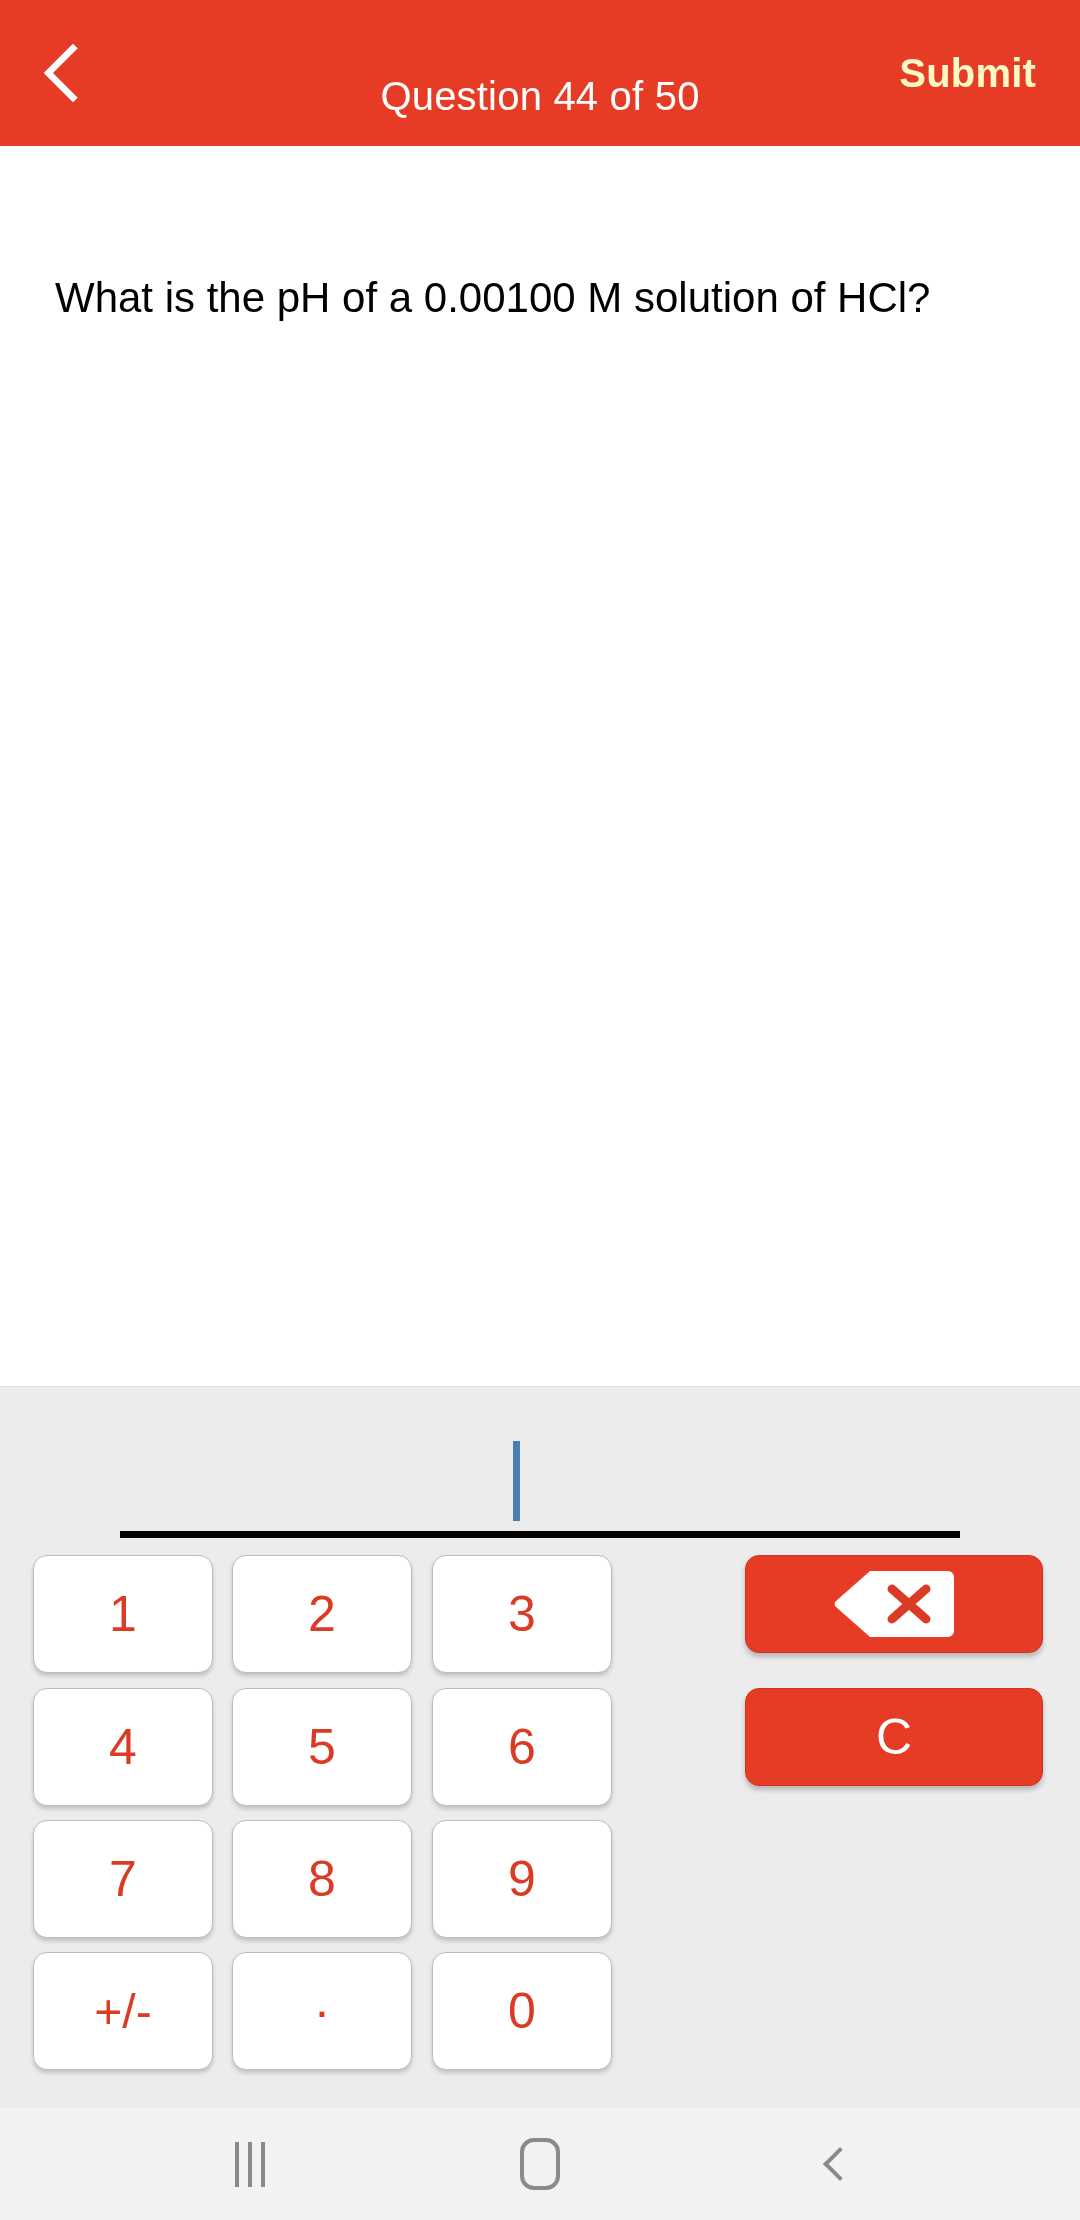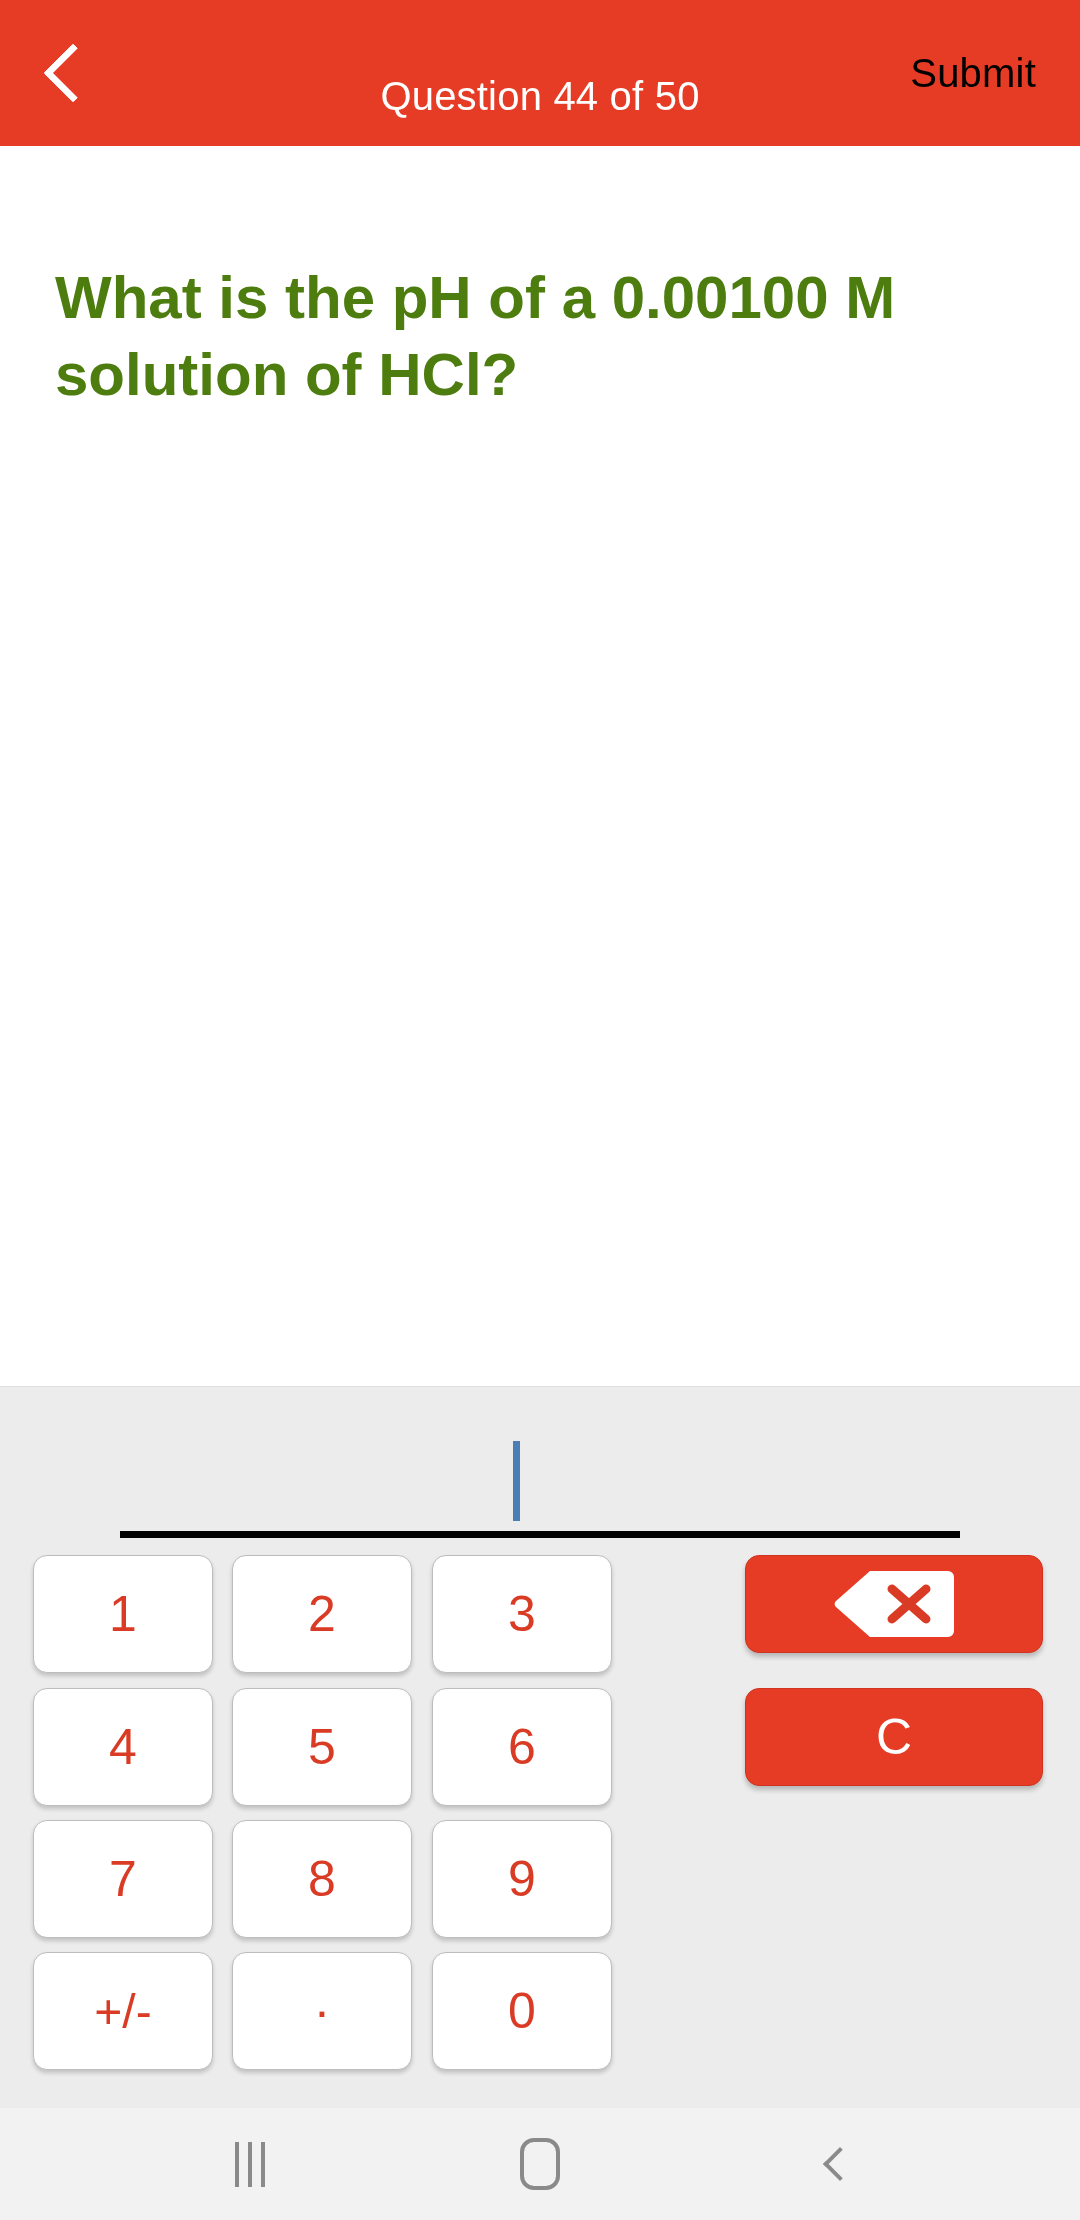--- a/index.html
+++ b/index.html
@@ -34,38 +34,38 @@
     position:absolute; left:0; top:0;
     width:1080px; height:146px;
     display:flex; align-items:center; justify-content:center;
     color:#ffffff; font-size:40px; font-weight:400;
     letter-spacing:0.2px;
     margin-top:23px;
   }
   .submit-btn {
     position:absolute; right:44px; top:0;
     height:146px; display:flex; align-items:center;
-    color:#000000; font-size:40px; font-weight:400;
+    color:#fef9c3; font-size:40px; font-weight:700;
     letter-spacing:0.2px;
     margin-left:42px;
   }
 
   
   .question-area {
     position:absolute; top:146px; left:0;
     width:1080px; height:1240px;
     background:#ffffff;
   }
   .question-text {
     position:absolute; top:113px; left:55px;
     width:900px;
-    color:#4d7c0f;
-    font-size:60px;
+    color:#000000;
+    font-size:42px;
     line-height:77px;
-    font-weight:700;
+    font-weight:400;
   }
 
   
   .keypad-panel {
     position:absolute; top:1386px; left:0;
     width:1080px; height:722px;
     background:#ececec;
     border-top:1px solid #e0e0e0;
   }
 

